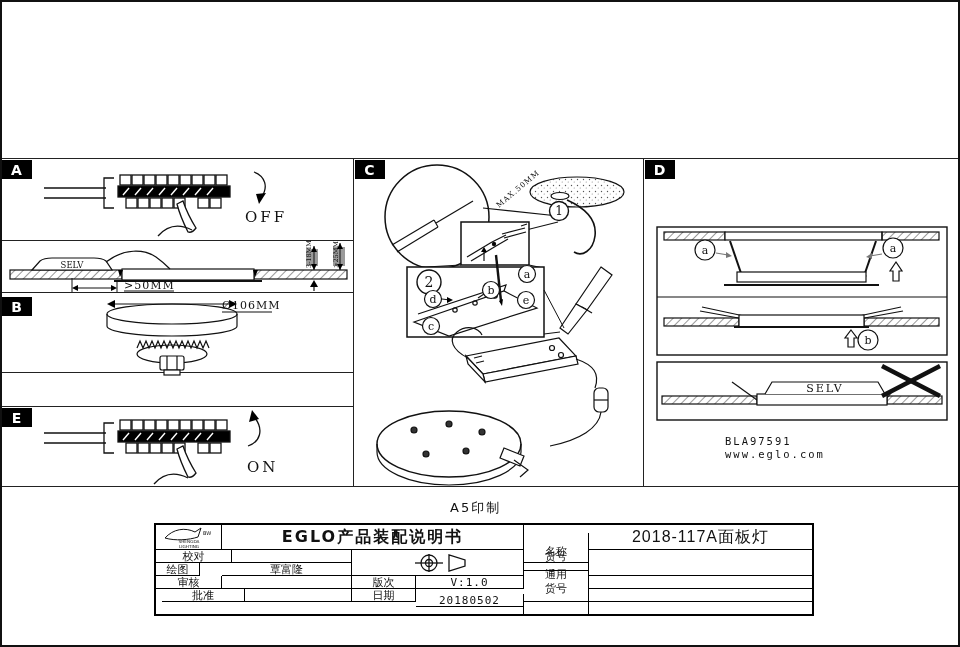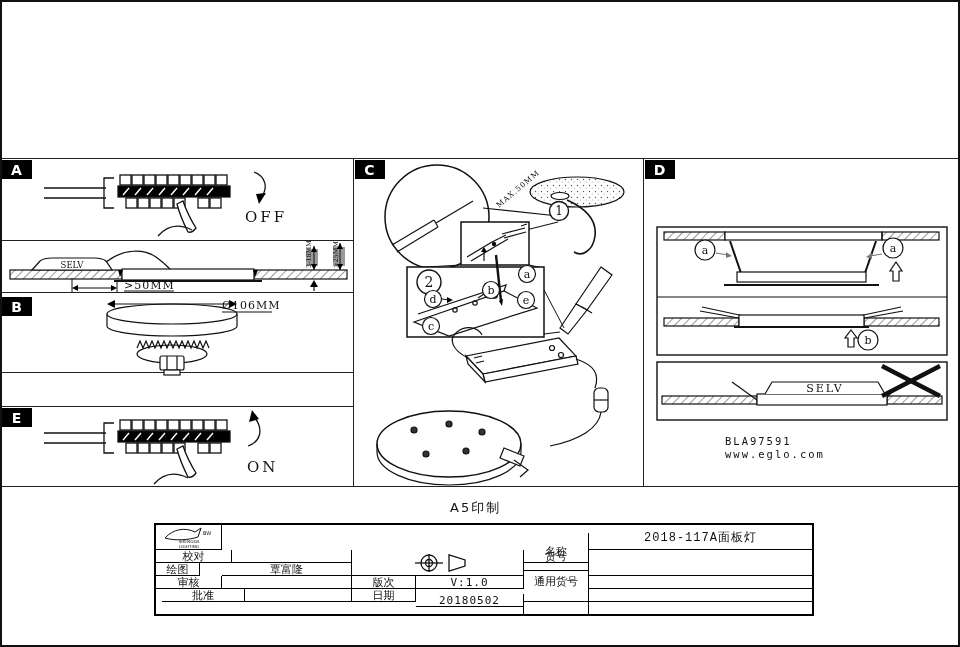--- a/index.html
+++ b/index.html
@@ -16,23 +16,23 @@
           font-size:13px;letter-spacing:2px}
   
   .tblock{position:absolute;left:152px;top:521px;width:660px;height:93px;border:2px solid #000;background:#fff}
   .cell{position:absolute;border-right:1px solid #000;border-bottom:1px solid #000;
         display:flex;align-items:center;justify-content:center;overflow:hidden;
         font-size:11px;font-family:"DejaVu Sans",sans-serif}
   .cell.noR{border-right:none}
   .cell.noB{border-bottom:none}
   .cell.left{justify-content:flex-start;padding-left:6px}
   .tb-title{font-size:16px;font-weight:600;letter-spacing:2px;font-family:"DejaVu Sans",sans-serif}
-  .tb-name{font-size:12px;letter-spacing:1px;font-family:Liberation Mono, monospace}
+  .tb-name{font-size:16px;letter-spacing:1px;font-family:Liberation Sans, sans-serif}
   .tb-mono{font-family:"DejaVu Sans Mono",monospace;letter-spacing:1px;font-size:11px}
-  .tb-two{display:flex;flex-direction:row;align-items:center;justify-content:center;line-height:1.3}
+  .tb-two{display:flex;flex-direction:column;align-items:center;justify-content:center;line-height:1.3}
   svg text{fill:#111}
 </style>
 </head>
 <body>
 
 <div class="page">
 
   <svg width="0" height="0" style="position:absolute">
     <defs>
       <pattern id="hatch" width="6" height="6" patternUnits="userSpaceOnUse" patternTransform="rotate(45)">
@@ -405,20 +405,21 @@
   <div class="tblock">
 
     <div class="cell" style="left:0;top:0;width:66px;height:25px">
       <svg width="60" height="24" viewBox="0 0 60 24">
         <path d="M6,13 C14,4 26,2 36,7 L42,3 L39,12 C30,15 16,16 6,13 Z" fill="none" stroke="#111" stroke-width="1"></path>
         <text x="44" y="10" font-size="5" font-family="DejaVu Sans, sans-serif">BW</text>
         <text x="30" y="18" font-size="4.2" text-anchor="middle" font-family="DejaVu Sans, sans-serif">SHENGDA</text>
         <text x="30" y="23" font-size="4.2" text-anchor="middle" font-family="DejaVu Sans, sans-serif">LIGHTING</text>
       </svg>
     </div>
+    <div class="cell tb-title" style="left:66px;top:0;width:302px;height:25px">EGLO产品装配说明书</div>
     <div class="cell" style="left:368px;top:8px;width:65px;height:38px">名称</div>
     <div class="cell tb-name noR" style="left:433px;top:0;width:223px;height:25px">2018-117A面板灯</div>
 
     <div class="cell" style="left:0;top:25px;width:76px;height:13px">校对</div>
     <div class="cell" style="left:66px;top:25px;width:130px;height:13px"></div>
     <div class="cell" style="left:196px;top:25px;width:172px;height:26px">
       <svg width="62" height="22" viewBox="0 0 62 22">
         <g fill="none" stroke="#111" stroke-width="1.3">
           <line x1="8" y1="11" x2="36" y2="11"></line>
           <circle cx="22" cy="11" r="8"></circle>

